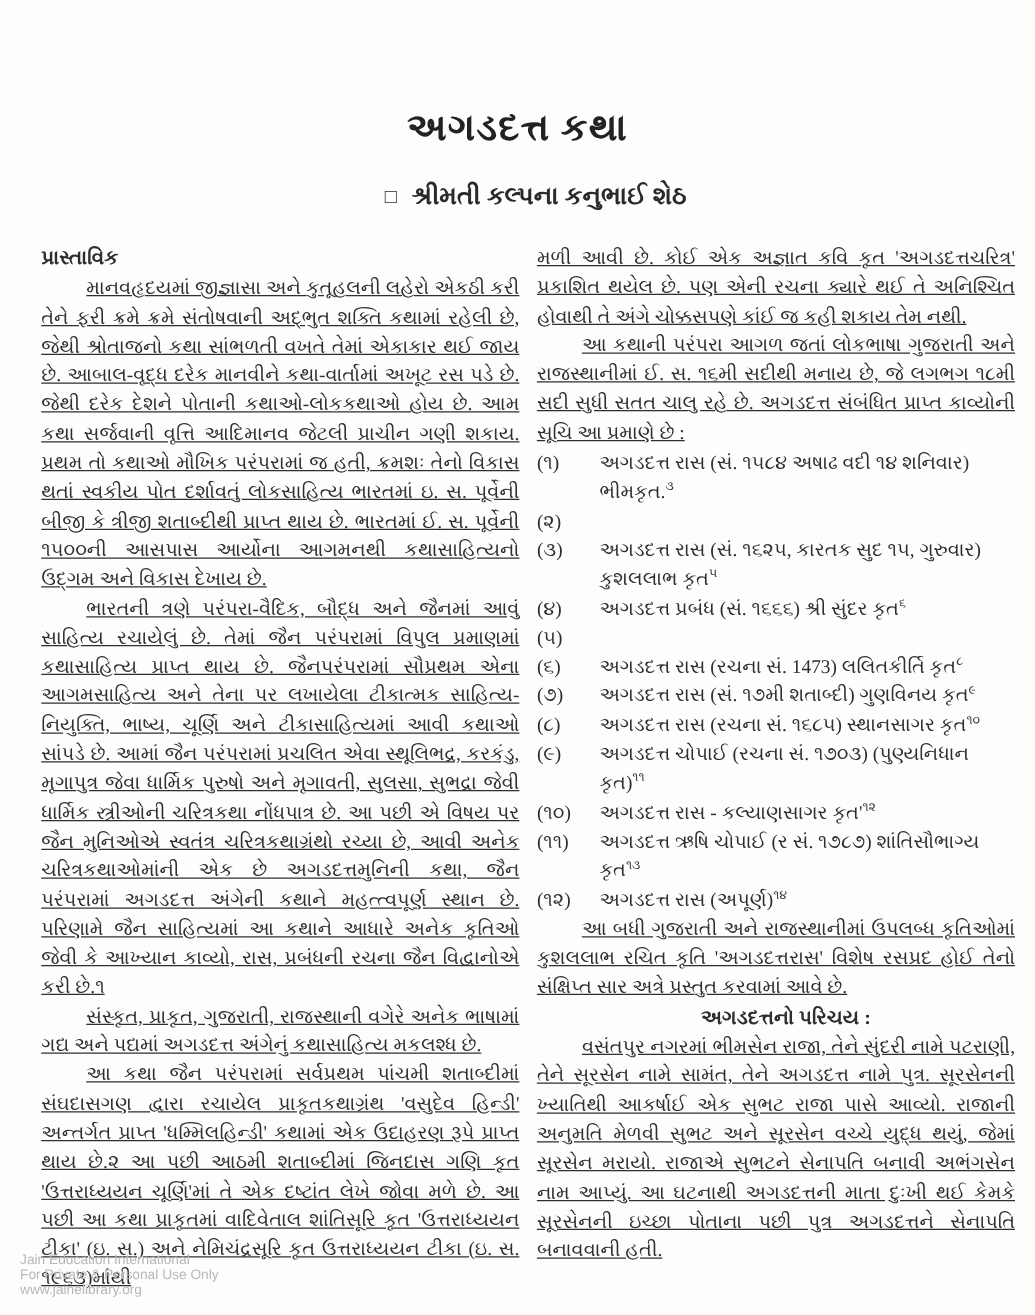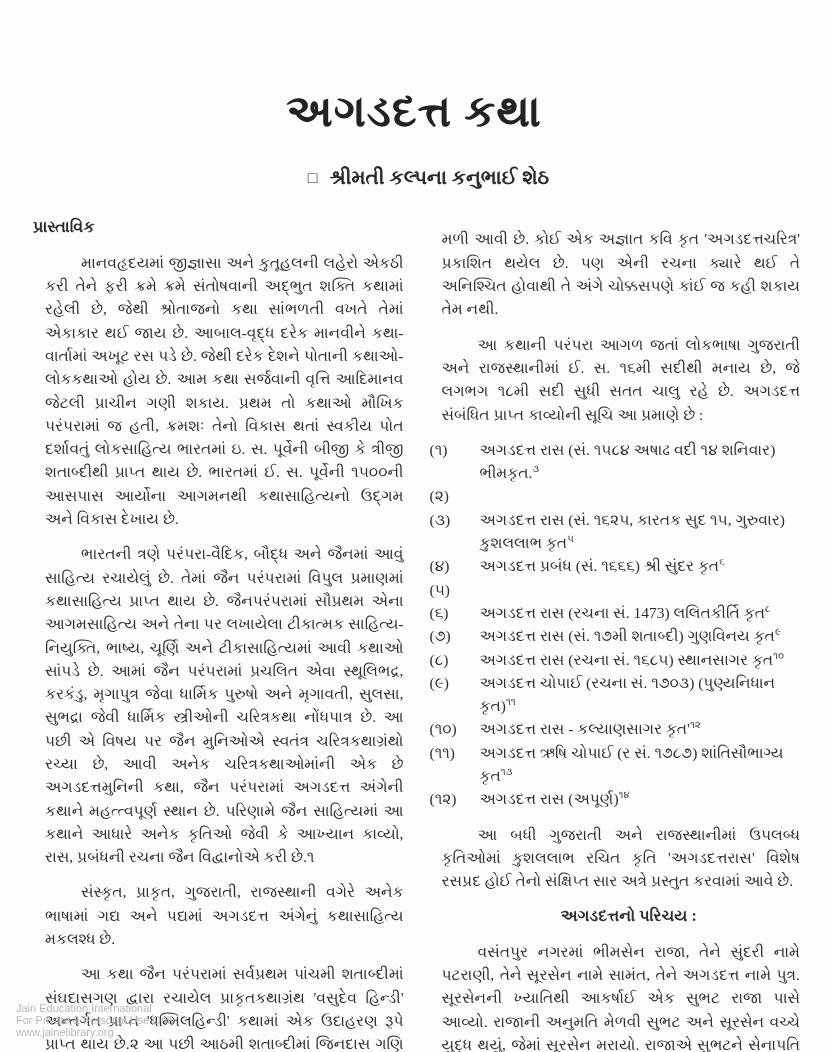--- a/index.html
+++ b/index.html
@@ -12,21 +12,21 @@
     width: 828px;
     height: 1052px;
     margin: 0 auto;
     background: #fdfdfb;
     color: #2b2b2b;
     overflow: hidden;
   }
   .page-title {
     margin-top: 86px;
     text-align: center;
-    font-size: 44px;
+    font-size: 30px;
     font-weight: bold;
     letter-spacing: 1px;
     color: #222;
   }
   .author-line {
     margin-top: 26px;
     text-align: center;
     font-size: 20px;
     font-weight: bold;
     color: #2a2a2a;
@@ -51,22 +51,23 @@
     text-align: justify;
     color: #2e2e2e;
   }
   .col-heading {
     font-weight: bold;
     font-size: 16px;
     margin: 0 0 1px 0;
     text-align: left;
   }
   .para {
-    margin: 12px;
+    margin: 0;
     text-indent: 36px;
+    text-decoration: underline;
   }
   .works-list {
     margin: 1px 0 0 0;
     padding: 0;
     list-style: none;
   }
   .work-item {
     display: flex;
     margin: 0;
     text-align: left;

